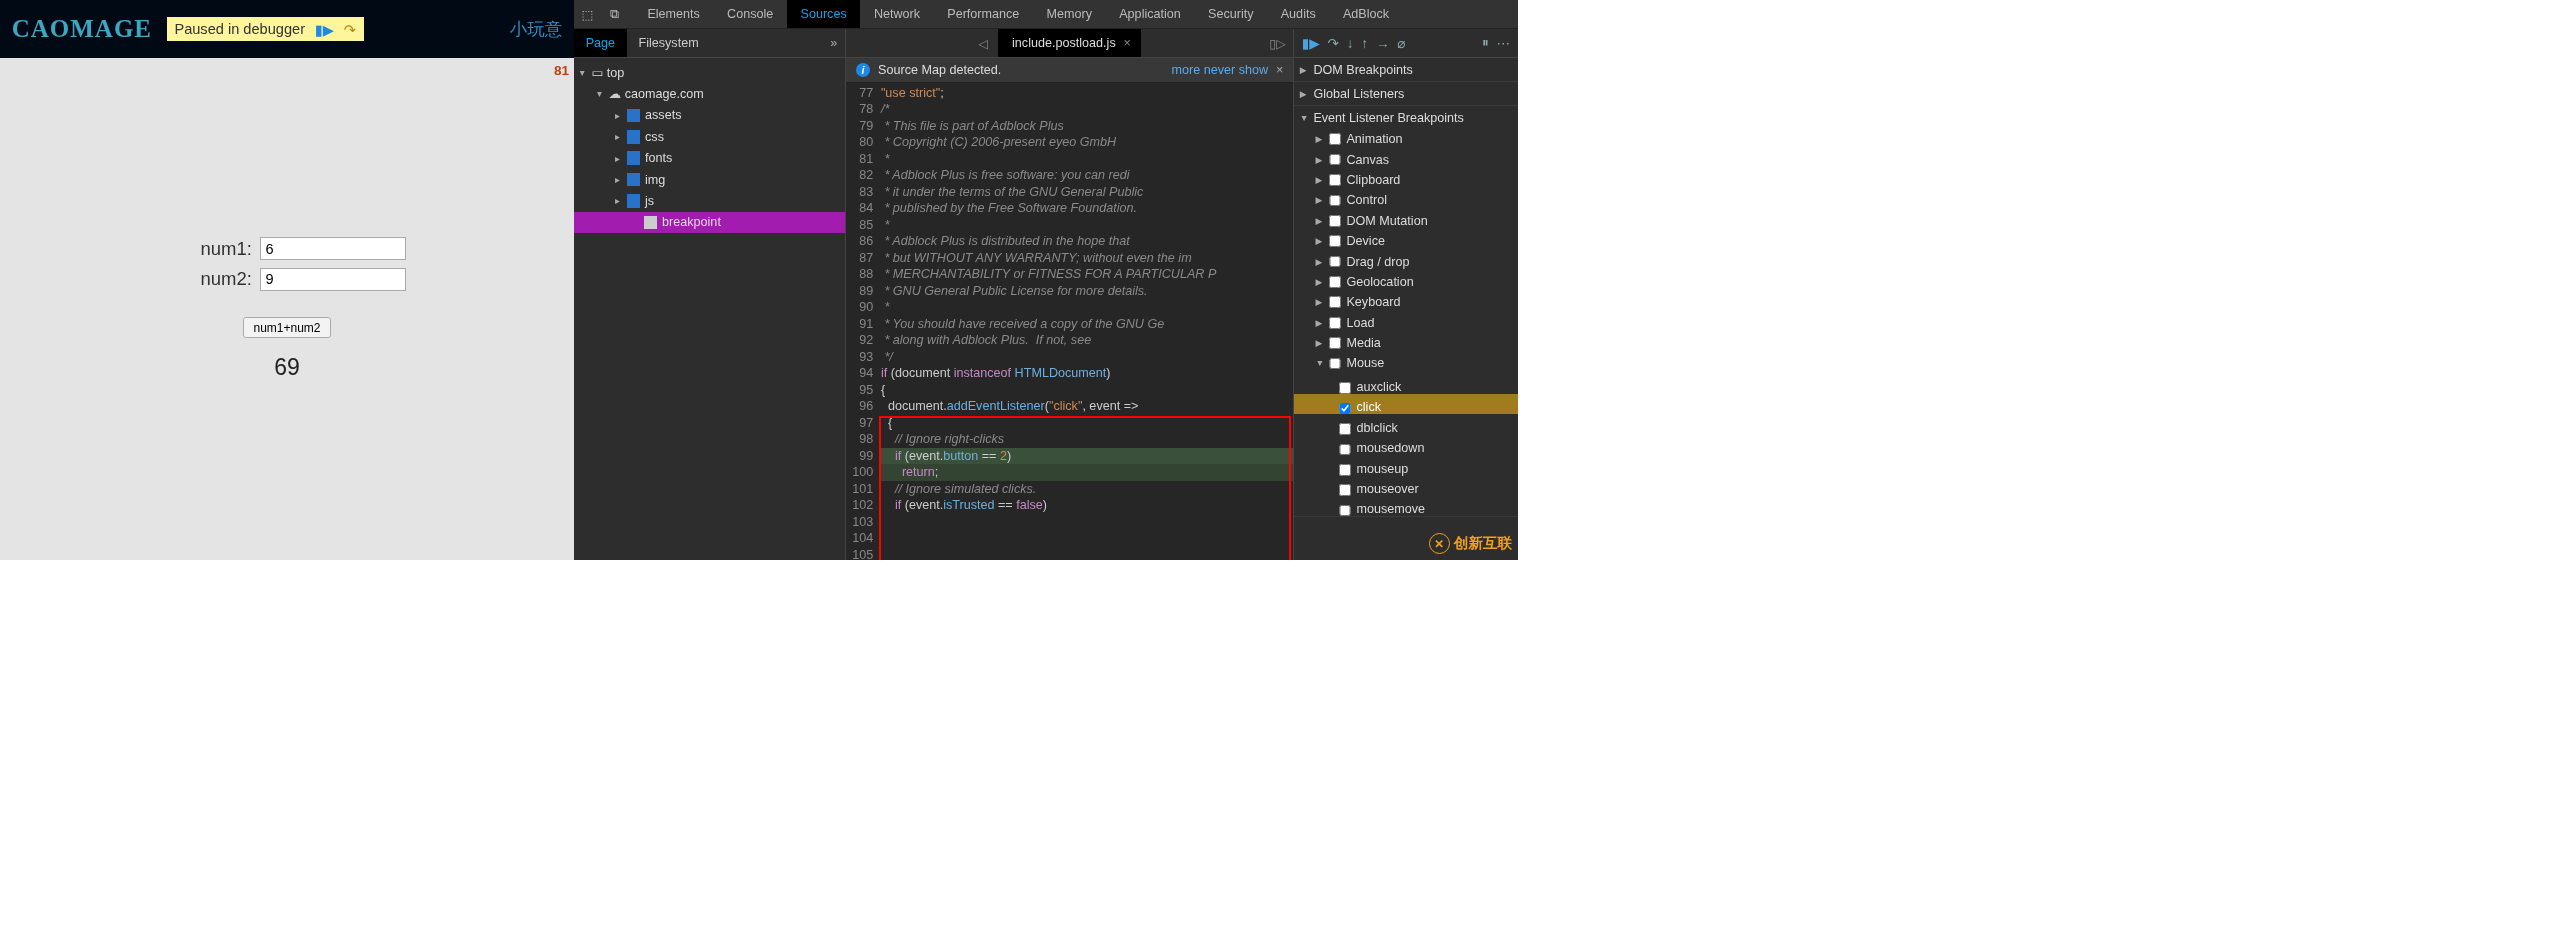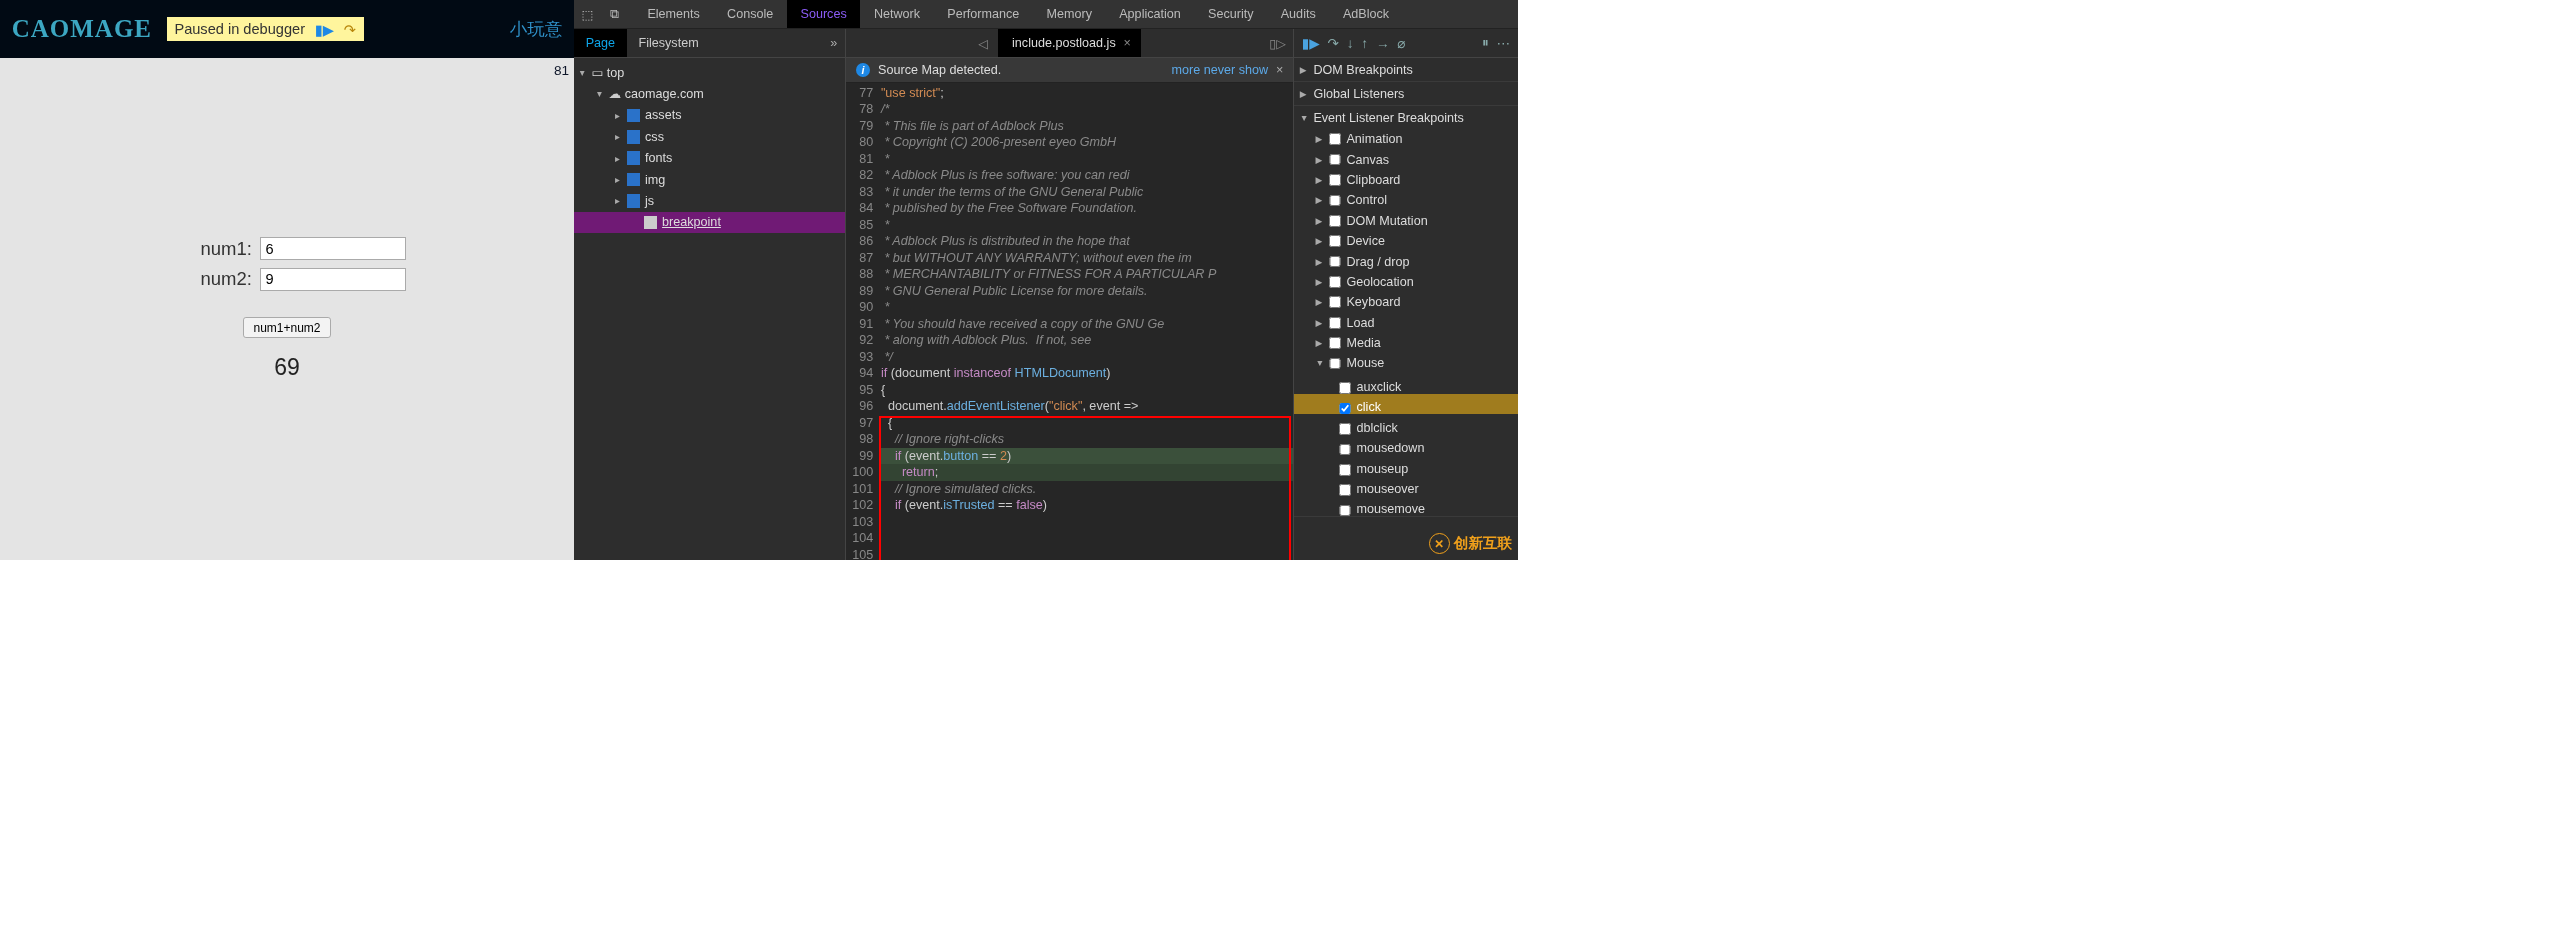--- a/index.html
+++ b/index.html
@@ -5,47 +5,47 @@
 * { margin:0; padding:0; box-sizing:border-box; font-family:Arial,Helvetica,sans-serif; }
 body { background:#fff; width:1518px; height:560px; overflow:hidden; position:relative; }
 .root { display:flex; width:100%; height:100%; }
 
 
 .webpage { width:574px; height:100%; background:#e4e4e4; display:flex; flex-direction:column; position:relative;justify-content:space-between; }
 .site-header { height:58px; background:#010a14; display:flex; align-items:center; padding:0 11.7px; color:#59b6d0; }
 .logo { font-size:25px; font-weight:bold; letter-spacing:1px; color:#3ca7c2; font-family:"Georgia",serif; }
 .pause-badge { margin-left:14.6px; background:#fff59d; color:#333; font-size:14.6px; padding:3.9px 7.8px; display:flex; align-items:center; gap:9.7px; }
 .nav-link { margin-left:auto; color:#2f91c9; font-size:17.5px; }
-.counter { position:absolute; right:4.9px; top:63px; color:#0f172a; font-size:13.6px; }
+.counter { position:absolute; right:4.9px; top:63px; color:#c2410c; font-size:13.6px;font-weight:bold; }
 .form-area { flex:1; display:flex; flex-direction:column; align-items:center; justify-content:center; gap:7.8px; }
 .frow { display:flex; align-items:center; gap:7.8px;margin-left:32px; }
 .flabel { font-size:18.5px; color:#333; }
 .finput { width:146px; height:23px; border:1px solid #aaa; background:#fff; padding:0 4.9px; font-size:14.6px; }
 .addbtn { margin-top:18px; padding:2.9px 9.7px; border:1px solid #aaa; background:#f3f3f3; font-size:12px; border-radius:2.9px; cursor:pointer; }
 .result { font-size:23px; color:#222; margin-top:7.8px; }
 
 
 .devtools { flex:1; background:#2a2a2a; color:#ccc; display:flex; flex-direction:column; font-size:12.6px; }
 .dt-top { height:29px; background:#333; display:flex; align-items:center; border-bottom:1px solid #222; }
 .dt-iconbtn { width:27px; height:27px; display:flex; align-items:center; justify-content:center; color:#bbb; cursor:pointer; }
 .dt-tabs { display:flex; align-items:stretch; margin-left:5.8px; height:100%; }
 .dt-tab { padding:0 13.6px; color:#bbb; cursor:pointer; display:flex; align-items:center; }
-.dt-tab.active { background:#000; color:#8b5cf6; }
+.dt-tab.active { background:#000; color:#0ea5e9; }
 
 .dt-body { flex:1; display:flex; min-height:0; }
 
 
 .navcol { width:272px; display:flex; flex-direction:column; border-right:1px solid #444; background:#2d2d2d; }
 .navtabs { height:29px; display:flex; align-items:center; border-bottom:1px solid #444; }
 .navtab { padding:0 11.7px; height:100%; display:flex; align-items:center; color:#ccc; cursor:pointer; }
 .navtab.active { background:#000; color:#0ea5e9; }
 .overflow { margin-left:auto; margin-right:7.8px; color:#aaa; }
 .tree { flex:1; padding:3.9px 0; overflow:auto; }
 .trow { display:flex; align-items:center; height:21.4px; color:#ddd; cursor:pointer; padding-left:3.9px; }
-.trow.sel { background:#701a75;text-decoration:underline; }
+.trow.sel { background:#a21caf; }
 .twist { width:9.7px; display:inline-block; color:#aaa; margin-right:1.9px; font-size:9.7px; }
 .ficon { width:13.6px; height:13.6px; margin-right:4.9px; }
 .folder { background:#2a72c9; }
 .file { background:#ccc; }
 .cloud { color:#ccc; }
 .trow.d0{padding-left:5.8px}.trow.d1{padding-left:23px}.trow.d2{padding-left:41px}.trow.d3{padding-left:58px}
 
 
 .editcol { flex:1; display:flex; flex-direction:column; border-right:1px solid #444; min-width:0; }
 .edittabs { height:29px; display:flex; align-items:center; border-bottom:1px solid #444; background:#2d2d2d; }

